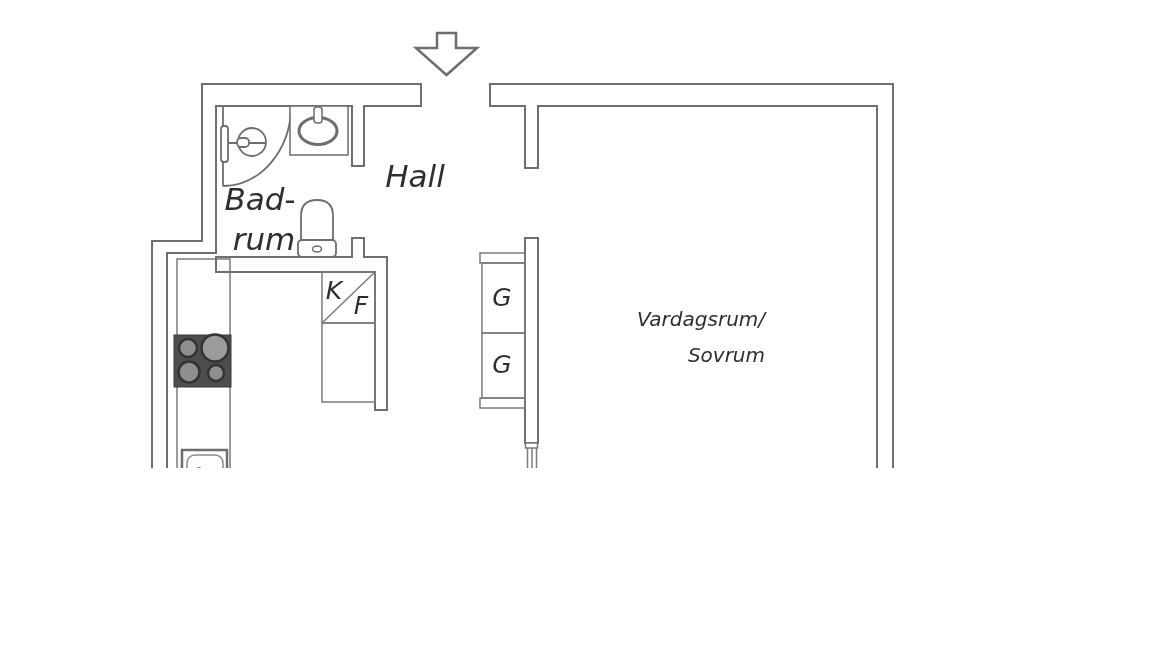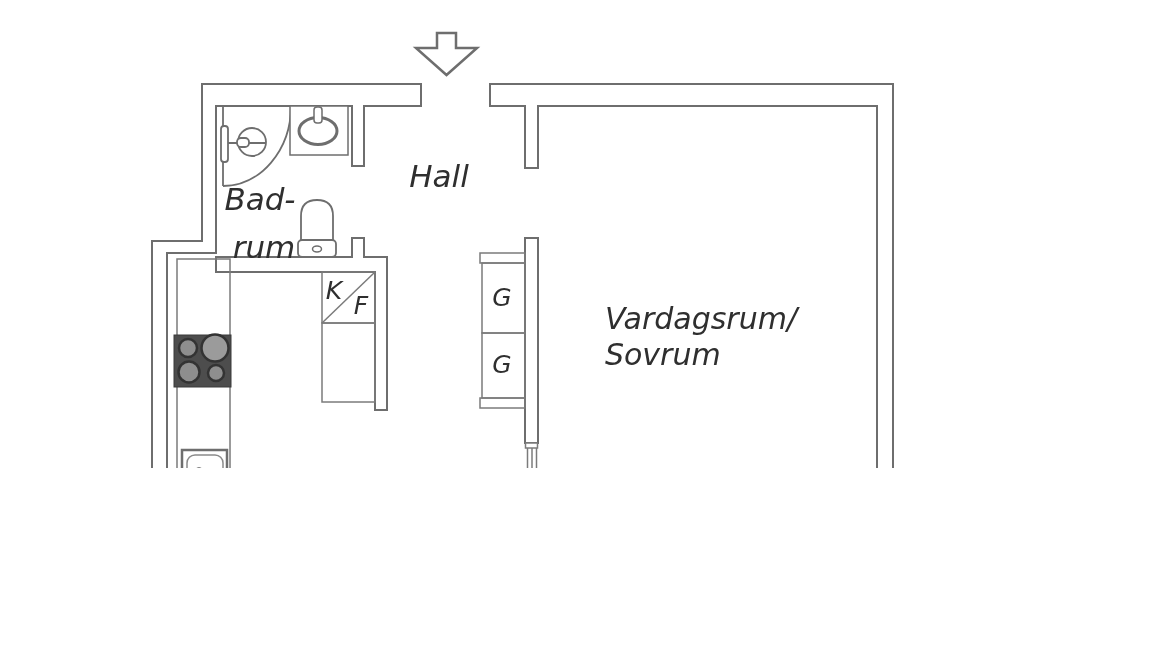--- a/index.html
+++ b/index.html
@@ -2,21 +2,21 @@
 <html><head>
 <meta charset="utf-8">
 <style>
   html,body{margin:0;padding:0;background:#ffffff;}
   #stage{position:relative;width:1152px;height:468px;background:#ffffff;overflow:hidden;
          font-family:"DejaVu Sans","Liberation Sans",sans-serif;}
   #plan-svg{position:absolute;left:0;top:0;}
   .label{position:absolute;transform:translate(-50%,-50%);font-style:italic;
          color:#2f2f2f;white-space:nowrap;line-height:1.15;}
   .room{font-size:31px;}
-  .room-big{font-size:30px;text-align:left;line-height:36px;}
+  .room-big{font-size:20px;text-align:right;line-height:36px;}
   .letter{font-size:25px;}
   .letter-lg{font-size:27px;}
 </style>
 </head>
 <body>
 
 <div id="stage">
 
   <svg id="plan-svg" width="1152" height="648" viewBox="0 0 1152 648">
 
@@ -100,22 +100,22 @@
       <rect x="187" y="455" width="36" height="38" rx="8" stroke="#8a8a8a" stroke-width="1.5"></rect>
       <line x1="182" y1="472" x2="197" y2="472" stroke="#555555" stroke-width="1.5"></line>
       <circle cx="199" cy="472" r="4" stroke="#555555" stroke-width="1.5"></circle>
       <circle cx="199" cy="472" r="1.5" fill="#555555" stroke="none"></circle>
     </g>
 
     <path d="M437,33 L456,33 L456,48 L477,48 L446.5,75 L416,48 L437,48 Z" fill="#ffffff" stroke="#6e6e6e" stroke-width="2.5"></path>
   </svg>
 
   <div class="label room" style="left:260px;top:200px;">Bad-</div>
-  <div class="label room" style="left:264px;top:240px;margin-top:8px;">rum</div>
-  <div class="label room" style="left:439px;top:177px;">Hall</div>
+  <div class="label room" style="left:264px;top:240px;">rum</div>
+  <div class="label room" style="left:415px;top:177px;">Hall</div>
 
   <div class="label room-big" style="left:701px;top:337px;">
     <div>Vardagsrum/</div>
     <div>Sovrum</div>
   </div>
 
   <div class="label letter" style="left:334px;top:291px;">K</div>
   <div class="label letter" style="left:361px;top:306px;">F</div>
   <div class="label letter" style="left:502px;top:298px;">G</div>
   <div class="label letter" style="left:502px;top:365px;">G</div>

